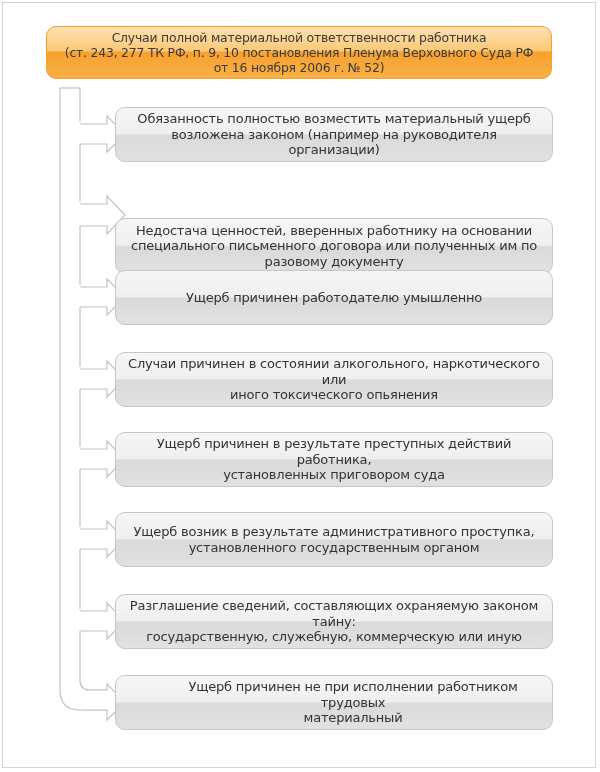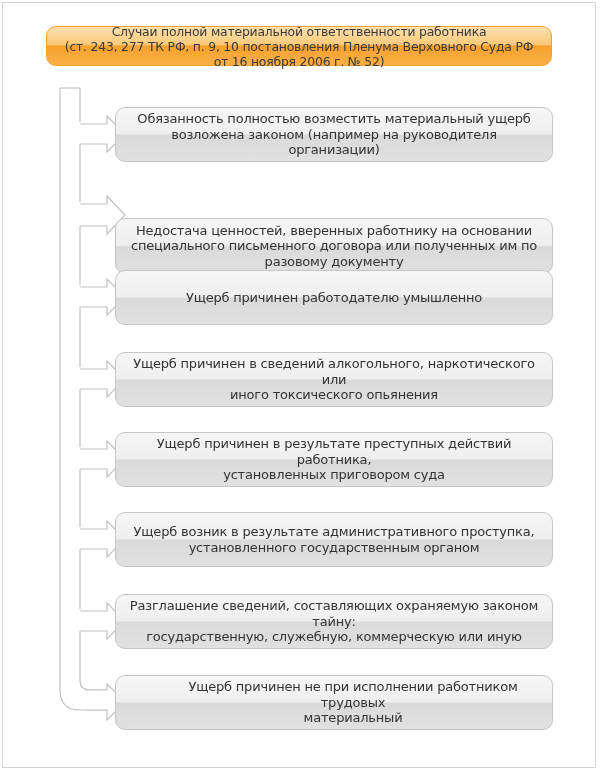--- a/index.html
+++ b/index.html
@@ -1,21 +1,21 @@
 <!DOCTYPE html>
 <html><head>
   <meta charset="utf-8">
   <style>
     html, body { margin: 0; padding: 0; background: #ffffff; }
     body { width: 600px; height: 772px; position: relative; overflow: hidden;
       font-family: "DejaVu Sans", "Liberation Sans", sans-serif; }
     .frame { position: absolute; left: 2px; top: 2px; width: 594px; height: 766px;
       border: 1px solid #d4d4d4; background: #ffffff; box-sizing: border-box; }
     .connectors { position: absolute; left: 0; top: 0; width: 600px; height: 772px; }
-    .header-box { position: absolute; left: 46px; top: 26px; width: 506px; height: 40px;
+    .header-box { position: absolute; left: 46px; top: 26px; width: 506px; height: 53px;
       border-radius: 10px; box-sizing: border-box; border: 1px solid #f0a02e;
       background: linear-gradient(to bottom, #fde1b0 0%, #fbc979 46%, #f7a12f 50%, #f9b046 100%);
       display: flex; align-items: center; justify-content: center; text-align: center;
       color: #3a3a3a; font-size: 12.4px; line-height: 15px; letter-spacing: -0.2px; }
     .header-box .lines { display: flex; flex-direction: column; }
     .case-box { position: absolute; left: 115px; width: 438px; height: 55px;
       border-radius: 10px; box-sizing: border-box; border: 1px solid #c6c6c6;
       background: linear-gradient(to bottom, #f6f6f6 0%, #efefef 48%, #dadada 52%, #e1e1e1 100%);
       display: flex; align-items: center; justify-content: center; text-align: center;
       color: #333333; font-size: 13px; line-height: 15.5px; letter-spacing: -0.2px;
@@ -79,21 +79,21 @@
 </div>
 
 <div class="case-box" style="top:270px;">
   <div class="lines">
     <span>Ущерб причинен работодателю умышленно</span>
   </div>
 </div>
 
 <div class="case-box" style="top:352px;">
   <div class="lines">
-    <span>Ущерб причинен в сведений алкогольного, наркотического или</span>
+    <span>Случаи причинен в состоянии алкогольного, наркотического или</span>
     <span>иного токсического опьянения</span>
   </div>
 </div>
 
 <div class="case-box" style="top:432px;">
   <div class="lines">
     <span>Ущерб причинен в результате преступных действий работника,</span>
     <span>установленных приговором суда</span>
   </div>
 </div>

